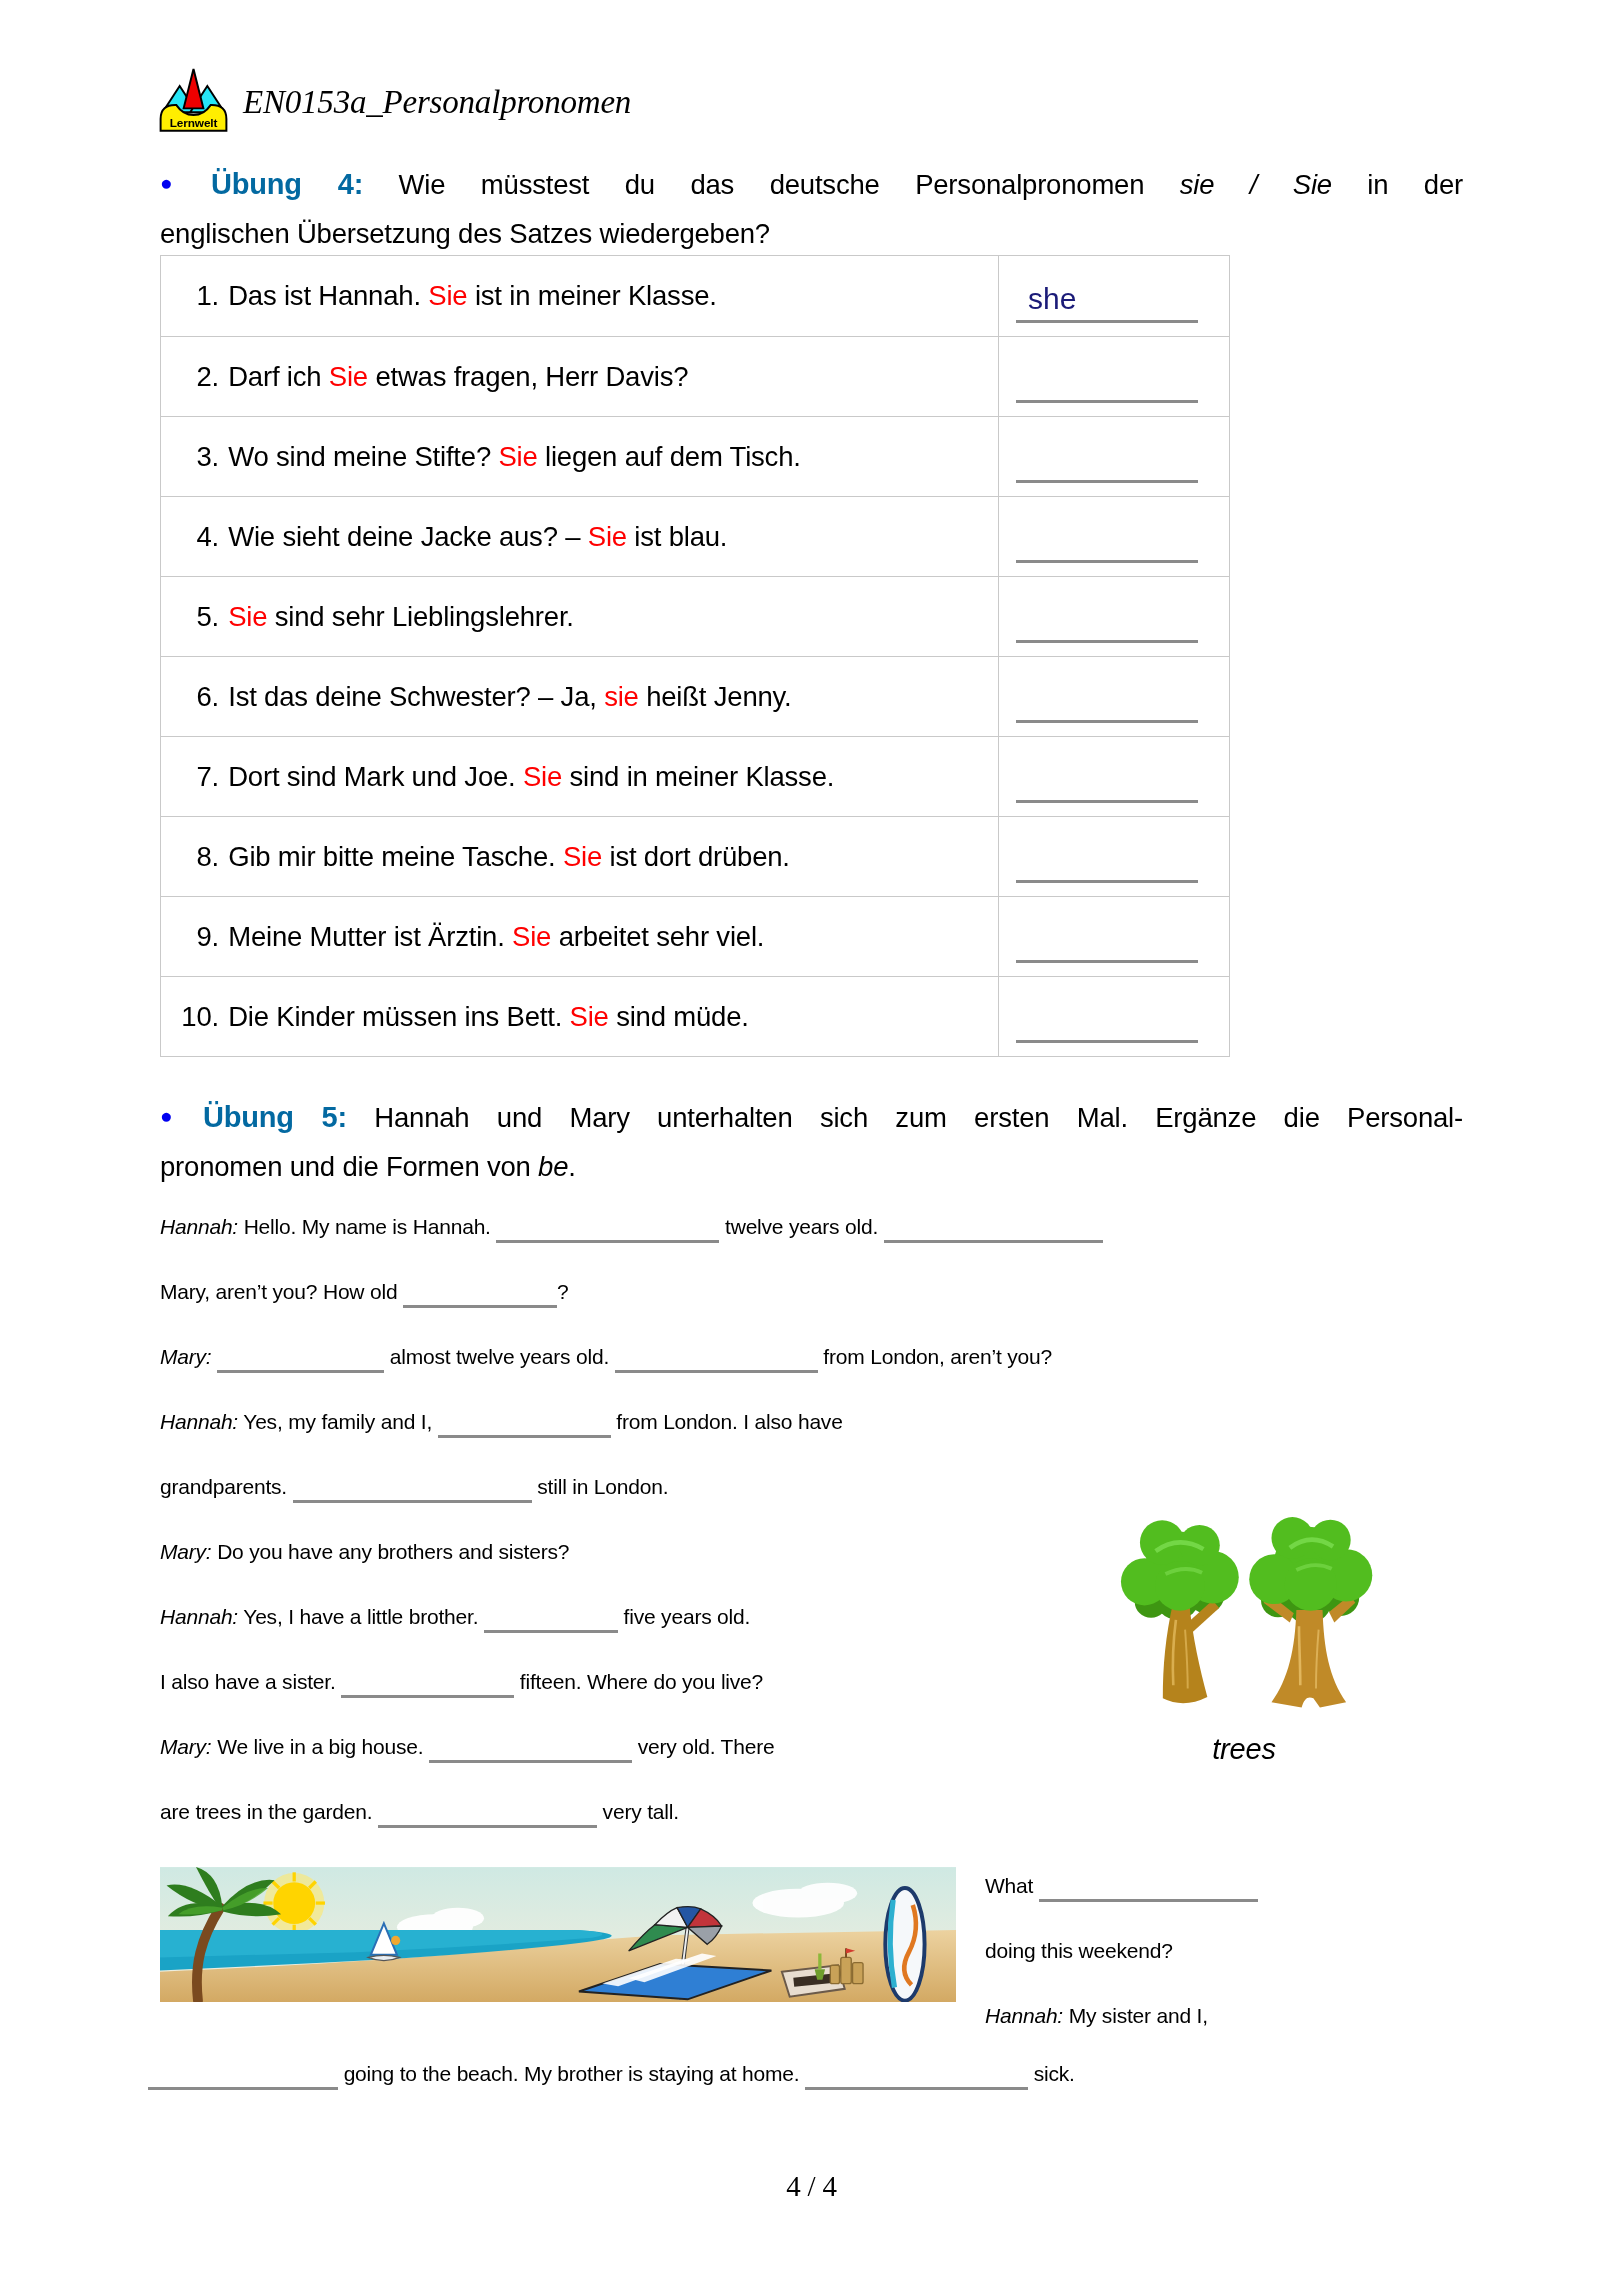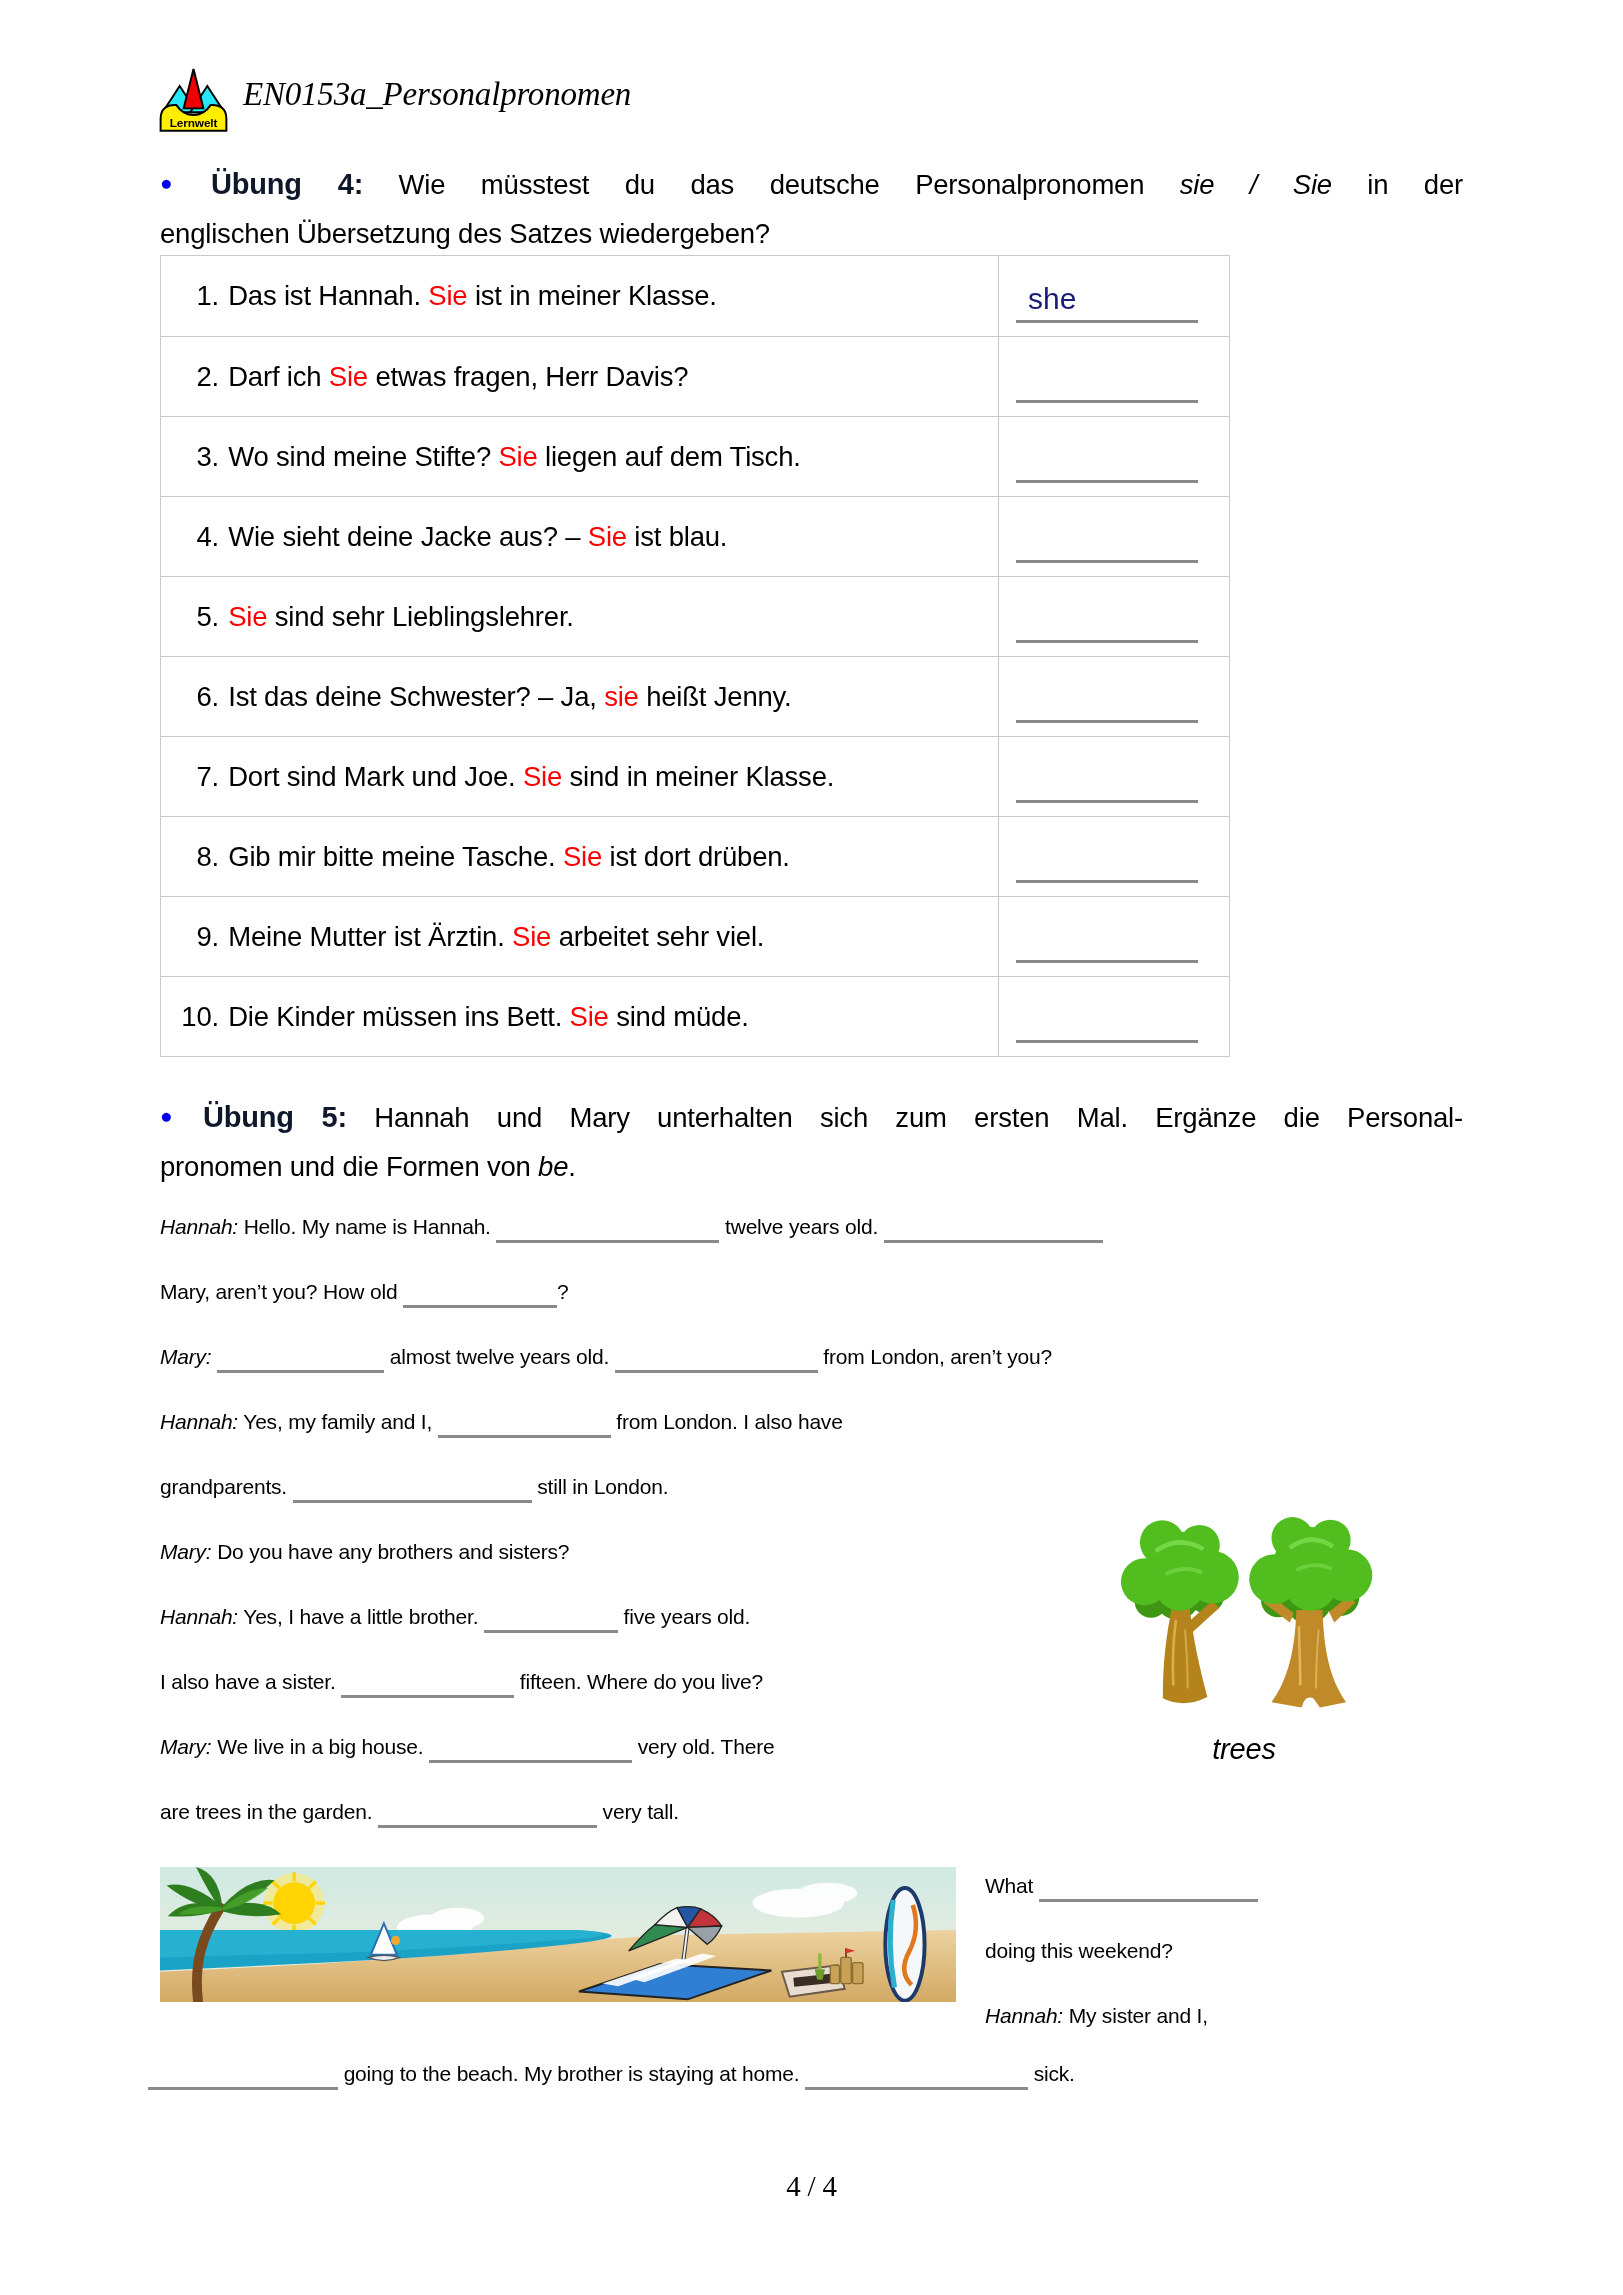--- a/index.html
+++ b/index.html
@@ -4,26 +4,26 @@
 <style>
   html,body{margin:0;padding:0;}
   body{
     width:1623px;height:2295px;background:#ffffff;position:relative;
     font-family:"Liberation Sans",sans-serif;color:#000;overflow:hidden;
     letter-spacing:-0.2px;
   }
   .abs{position:absolute;}
   
   .logo{left:156px;top:61px;width:75px;height:75px;}
-  .header-title{left:243px;top:71px;font-family:"Liberation Serif",serif;font-style:italic;font-size:33px;line-height:46px;}
+  .header-title{left:243px;top:79px;font-family:"Liberation Serif",serif;font-style:italic;font-size:33px;line-height:46px;}
   
   .instr{position:absolute;left:160px;width:1303px;font-size:27.5px;line-height:51px;white-space:normal;}
   .justify1{text-align:justify;text-align-last:justify;}
   .bullet{color:#0000f0;font-size:21px;vertical-align:3.9px;margin-right:10.5px;}
-  .exlabel{color:#0f172a;font-weight:bold;font-size:29px;}
+  .exlabel{color:#0369a1;font-weight:bold;font-size:29px;}
   i{font-style:italic;}
   
   .ex4-table{position:absolute;left:160px;top:255px;width:1070px;border:1.3px solid #c9c9c9;box-sizing:border-box;background:#fff;}
   .trow{display:flex;height:80px;border-top:1.3px solid #c9c9c9;box-sizing:border-box;}
   .trow:first-child{border-top:none;}
   .cell-s{flex:0 0 837px;display:flex;align-items:center;box-sizing:border-box;padding-left:13px;font-size:27.5px;white-space:nowrap;}
   .num{width:45px;text-align:right;margin-right:9.2px;flex:none;}
   .red{color:#ff0000;}
   .cell-a{flex:1;border-left:1.3px solid #c9c9c9;position:relative;box-sizing:border-box;}
   .ansline{position:absolute;left:17px;right:31px;bottom:13px;border-bottom:3.9px solid #8a8a8a;}

